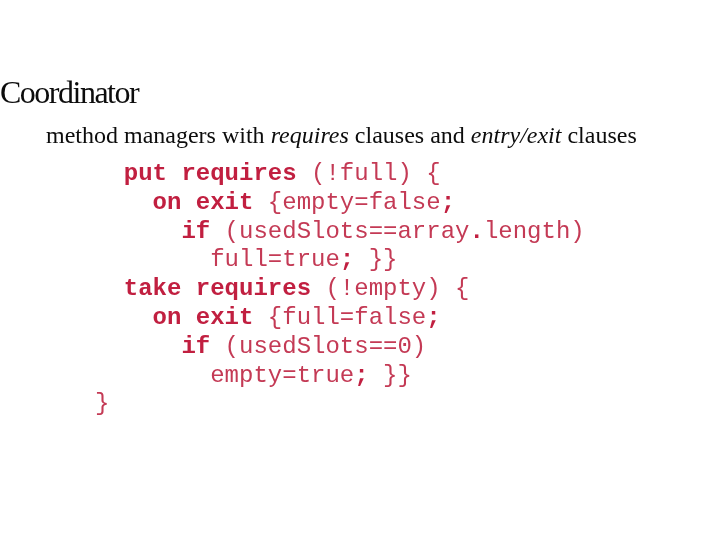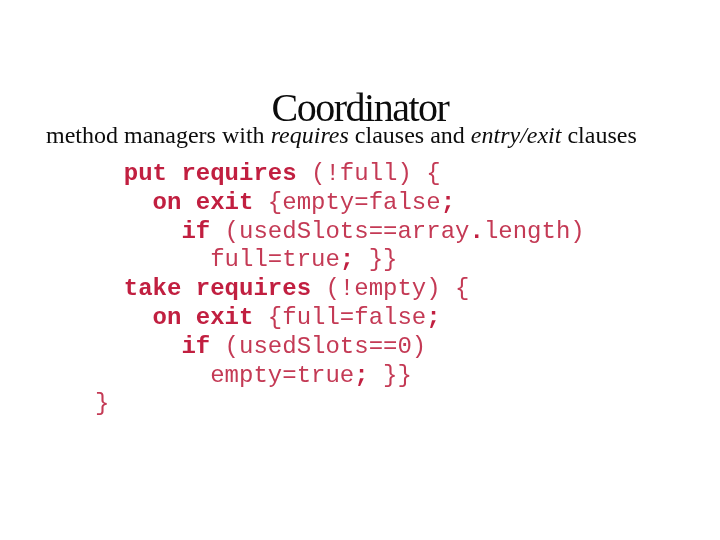--- a/index.html
+++ b/index.html
@@ -13,25 +13,25 @@
     height: 540px;
     background: var(--bg, #ffffff);
     overflow: hidden;
     font-family: "Liberation Serif", "DejaVu Serif", serif;
   }
   .title {
     position: absolute;
     left: 0;
     right: 0;
     top: 68px;
-    margin: 16px;
-    text-align: center;
+    margin: 0;
+    text-align: left;
     font-family: "Liberation Serif", "DejaVu Serif", serif;
     font-weight: normal;
-    font-size: 40px;
+    font-size: 32px;
     line-height: 48px;
     letter-spacing: -1.5px;
     color: var(--title, #0c0c0c);
   }
   .subtitle {
     position: absolute;
     left: 46px;
     top: 122px;
     margin: 0;
     font-family: "Liberation Serif", "DejaVu Serif", serif;

